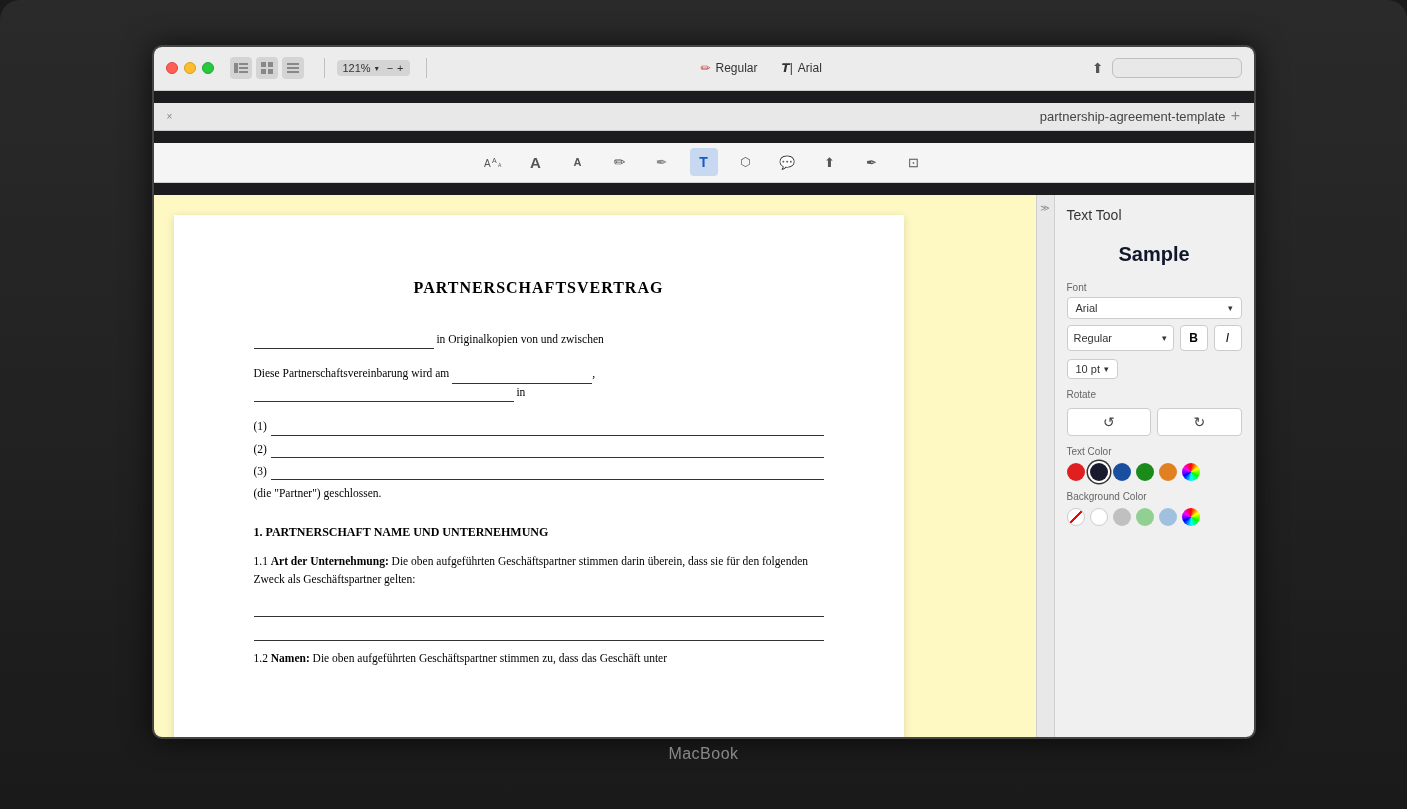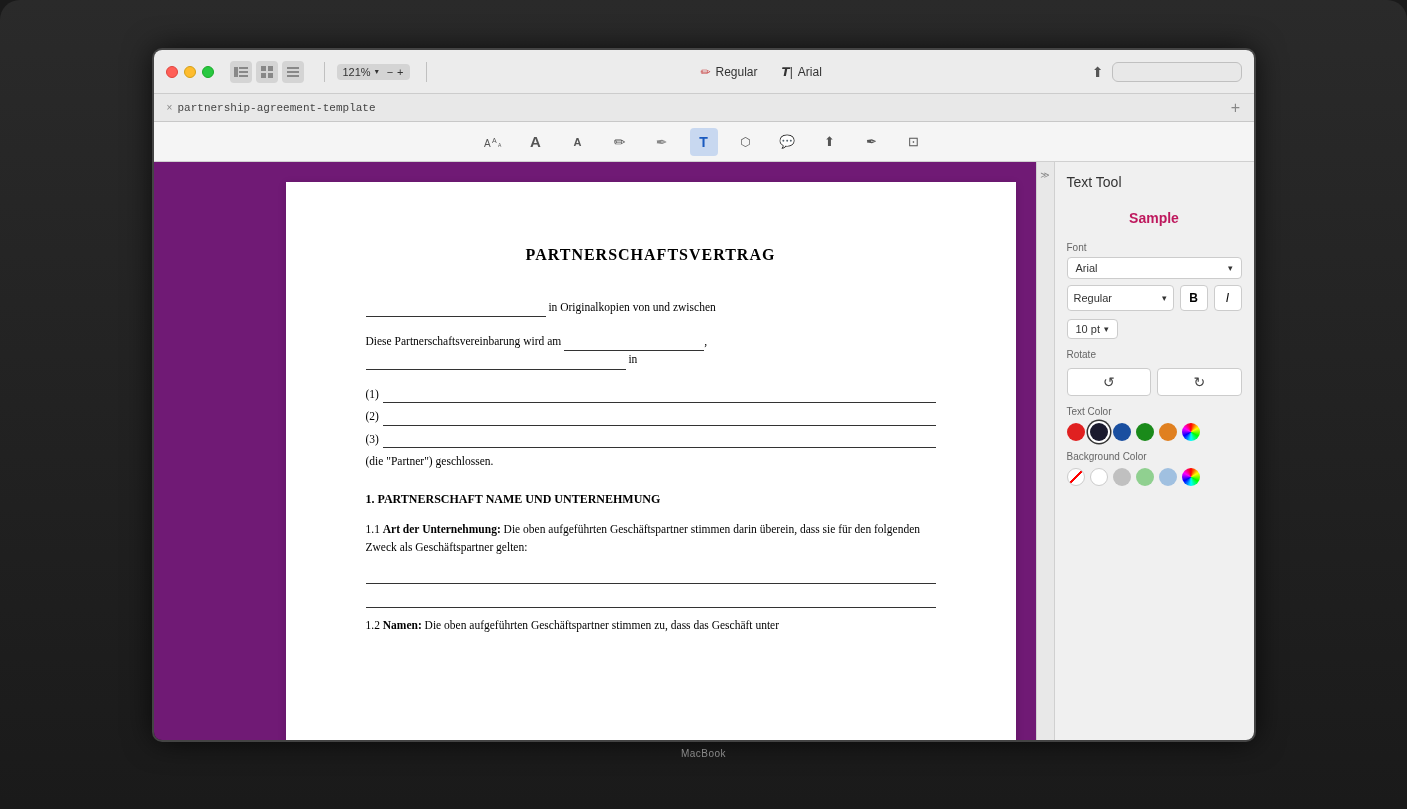--- a/index.html
+++ b/index.html
@@ -26,25 +26,26 @@
 
     .laptop-screen {
       width: 1100px;
       height: 690px;
       background: #1c1c1e;
       border-radius: 8px;
       overflow: hidden;
       box-shadow: 0 0 0 2px #444, 0 0 30px rgba(0,0,0,0.8);
       display: flex;
       flex-direction: column;
+      gap: 12px;
     }
 
     .macbook-label {
       color: #888;
-      font-size: 10px;
+      font-size: 16px;
       margin-top: 8px;
       letter-spacing: 0.5px;
     }
 
     
     .titlebar {
       background: #ececec;
       height: 44px;
       display: flex;
       align-items: center;
@@ -163,24 +164,23 @@
       display: flex;
       align-items: center;
       justify-content: center;
       color: #888;
       font-size: 10px;
       cursor: pointer;
     }
 
     .tab-title {
       flex: 1;
-      text-align: left;
-      font-size: 11px;
+      text-align: right;
+      font-size: 13px;
       color: #444;
-      font-family: Liberation Mono, monospace;
     }
 
     .tab-new {
       width: 20px;
       height: 20px;
       display: flex;
       align-items: center;
       justify-content: center;
       color: #888;
       font-size: 16px;
@@ -219,24 +219,24 @@
     
     .main-area {
       flex: 1;
       display: flex;
       overflow: hidden;
     }
 
     
     .doc-area {
       flex: 1;
-      background: #701a75;
+      background: #fef9c3;
       overflow-y: auto;
       display: flex;
-      justify-content: flex-end;
+      justify-content: flex-start;
       padding: 20px;
     }
 
     .document {
       background: white;
       width: 730px;
       min-height: 900px;
       padding: 60px 80px;
       box-shadow: 0 2px 8px rgba(0,0,0,0.15);
       font-family: 'Times New Roman', Times, serif;
@@ -330,25 +330,25 @@
 
     .panel-header {
       font-size: 14px;
       font-weight: 500;
       color: #333;
       margin-bottom: 12px;
       padding-bottom: 8px;
     }
 
     .panel-sample {
-      font-size: 14px;
+      font-size: 20px;
       font-weight: 600;
       text-align: center;
       margin-bottom: 16px;
-      color: #be185d;
+      color: #0f172a;
     }
 
     .panel-label {
       font-size: 10px;
       color: #666;
       margin-bottom: 4px;
       margin-top: 10px;
     }
 
     .font-select {

